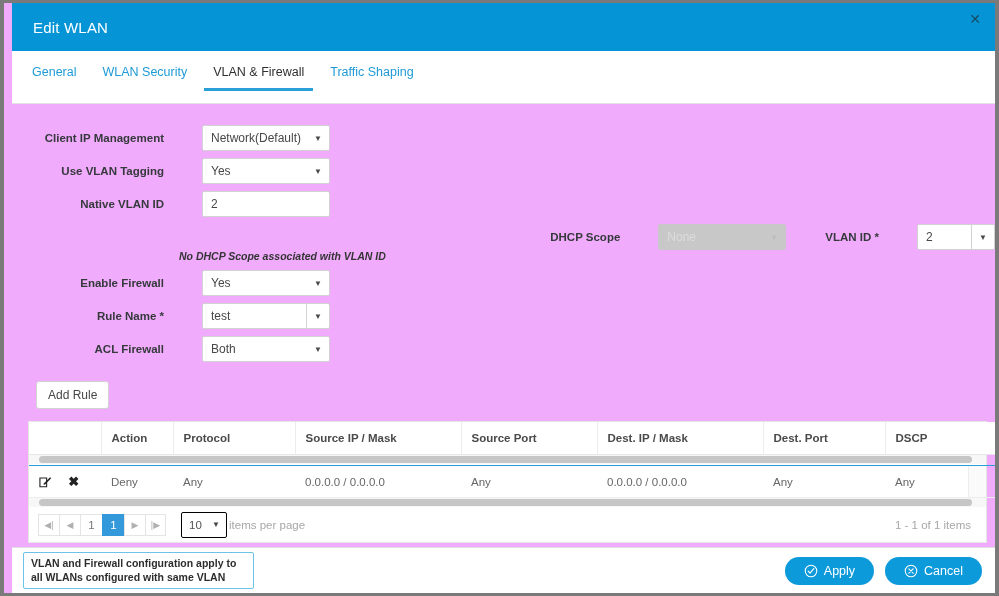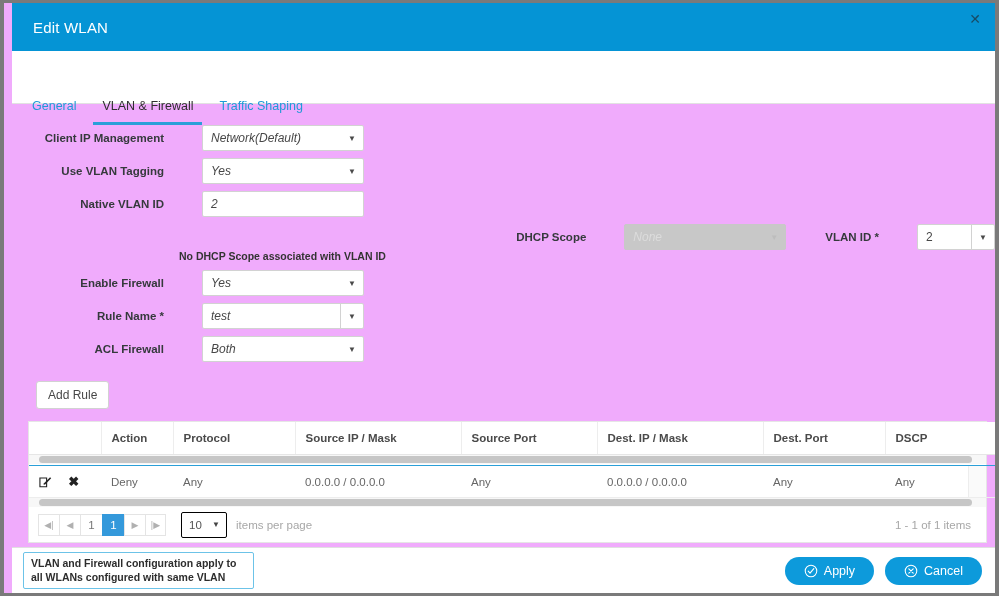--- a/index.html
+++ b/index.html
@@ -72,21 +72,20 @@
     background: #fff;
   }
   .tab {
     font-size: 12.5px;
     color: #1f9ad6;
     padding: 3px 9px 9px 9px;
     margin-right: 8px;
     cursor: pointer;
     white-space: nowrap;
     border-bottom: 3px solid transparent;
-    margin-top: 34px;
   }
   .tab.active {
     color: #2f2f2f;
     font-weight: 400;
     border-bottom: 3px solid #2a9fd8;
   }
 
   
   .body-area {
     flex: 1 1 auto;
@@ -135,21 +134,21 @@
     white-space: nowrap;
     overflow: hidden;
   }
   .ctrl .caret {
     width: 22px;
     text-align: center;
     font-size: 8px;
     color: #4a4a4a;
     flex: 0 0 22px;
   }
-  .sel-160 { width: 162px; font-style: italic; }
+  .sel-160 { width: 128px; }
 
   .ctrl.split .caret {
     border-left: 1px solid #d2d2d2;
     height: 100%;
     display: flex;
     align-items: center;
     justify-content: center;
   }
 
   .ctrl.disabled {
@@ -157,20 +156,21 @@
     border-color: #c8c8c8;
     color: #dcdcdc;
   }
   .ctrl.disabled .caret { color: #bdbdbd; }
 
   .hint {
     font-size: 10.5px;
     font-weight: bold;
     color: #333;
     margin: 1px 0 9px 167px;
+    font-style: italic;
   }
 
   .dhcp-row { margin-bottom: 0px; justify-content: flex-end; }
   .inline-lbl {
     font-size: 11.5px;
     font-weight: bold;
     color: #35393c;
     padding: 0 8px 0 9px;
     white-space: nowrap;
   }
@@ -323,21 +323,21 @@
     font-size: 11.5px;
     color: #555;
     display: flex;
     align-items: center;
     background: #fff;
     cursor: pointer;
   }
   .pg-size .v { padding-left: 7px; flex: 1 1 auto; }
   .pg-size .c { font-size: 8px; padding-right: 6px; color: #444; }
   .pg-ipp {
-    margin-left: 9px;
+    margin-left: 2px;
     font-size: 11.5px;
     color: #a7a7a7;
   }
   .pg-count {
     margin-left: auto;
     font-size: 11.5px;
     color: #a7a7a7;
     padding-right: 6px;
   }
 
@@ -388,20 +388,21 @@
 
 <div class="dialog">
 
   <div class="title-bar">
     <div class="title-text">Edit WLAN</div>
     <div class="close-btn">✕</div>
   </div>
 
   <div class="tabs-row">
     <div class="tab">General</div>
+    <div class="tab">WLAN Security</div>
     <div class="tab active">VLAN &amp; Firewall</div>
     <div class="tab">Traffic Shaping</div>
   </div>
 
   <div class="body-area">
 
     <div class="form-row">
       <div class="form-label">Client IP Management</div>
       <div class="ctrl sel-160">
         <span class="val">Network(Default)</span>

